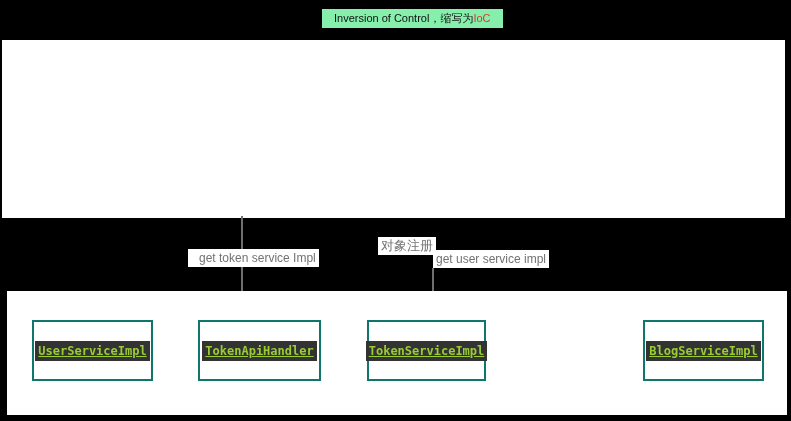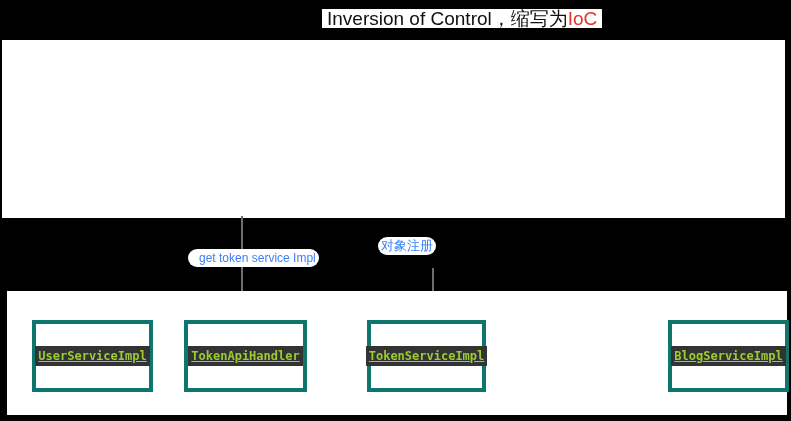--- a/index.html
+++ b/index.html
@@ -11,25 +11,25 @@
     width: 791px;
     height: 421px;
     background: #000;
     overflow: hidden;
   }
 
   .title-label {
     position: absolute;
     left: 322px;
     top: 9px;
-    background: #ffffff;
+    background: #86efac;
     color: #111;
-    font-size: 19px;
+    font-size: 11px;
     line-height: 17px;
-    padding: 1px 5px;
+    padding: 1px 12px;
     white-space: nowrap;
   }
   .title-label .hl { color: #e5332e; }
 
   .whiteboard {
     position: absolute;
     left: 2px;
     top: 40px;
     width: 783px;
     height: 178px;
@@ -40,55 +40,54 @@
     position: absolute;
     width: 2px;
     background: #6e6e6e;
   }
   .vline.l1 { left: 241px; top: 216px; height: 104px; }
   .vline.l2 { left: 432px; top: 268px; height: 50px; }
 
   .conn-label {
     position: absolute;
     background: #fff;
-    color: #3b82f6;
+    color: #737373;
     font-size: 12px;
     line-height: 14px;
     padding: 2px 3px;
     white-space: nowrap;
-    border-radius: 9px;
   }
   .conn-label.token { left: 188px; top: 249px; padding-left: 11px; }
   .conn-label.register { left: 378px; top: 237px; font-size: 13px; }
   .conn-label.user { left: 433px; top: 250px; }
 
   .impl-panel {
     position: absolute;
     left: 7px;
     top: 291px;
     width: 780px;
     height: 124px;
     background: #fff;
   }
 
   .class-box {
     position: absolute;
     top: 320px;
-    height: 72px;
+    height: 61px;
     background: #fff;
-    border: 4px solid #0f766e;
+    border: 2px solid #0f766e;
     display: flex;
     align-items: center;
     justify-content: center;
   }
   .class-box.b1 { left: 32px;  width: 121px; }
-  .class-box.b2 { left: 184px; width: 123px; }
+  .class-box.b2 { left: 198px; width: 123px; }
   .class-box.b3 { left: 343px; width: 119px; margin-left: 24px; }
   .class-box.b4 { left: 493px; width: 120px; }
-  .class-box.b5 { left: 643px; width: 121px; margin-left: 25px; }
+  .class-box.b5 { left: 643px; width: 121px; }
 
   .class-name {
     background: #333333;
     color: #9acd32;
     font-family: "DejaVu Sans Mono", monospace;
     font-weight: bold;
     font-size: 12px;
     line-height: 14px;
     padding: 3px 3px;
     text-decoration: underline;
@@ -102,20 +101,21 @@
 
   <div class="title-label"><span>Inversion of Control，缩写为</span><span class="hl">IoC</span></div>
 
   <div class="whiteboard"></div>
 
   <div class="vline l1"></div>
   <div class="vline l2"></div>
 
   <div class="conn-label token">get token service Impl</div>
   <div class="conn-label register">对象注册</div>
+  <div class="conn-label user">get user service impl</div>
 
   <div class="impl-panel"></div>
 
   <div class="class-box b1">
     <span class="class-name">UserServiceImpl</span>
   </div>
   <div class="class-box b2">
     <span class="class-name">TokenApiHandler</span>
   </div>
   <div class="class-box b3">

